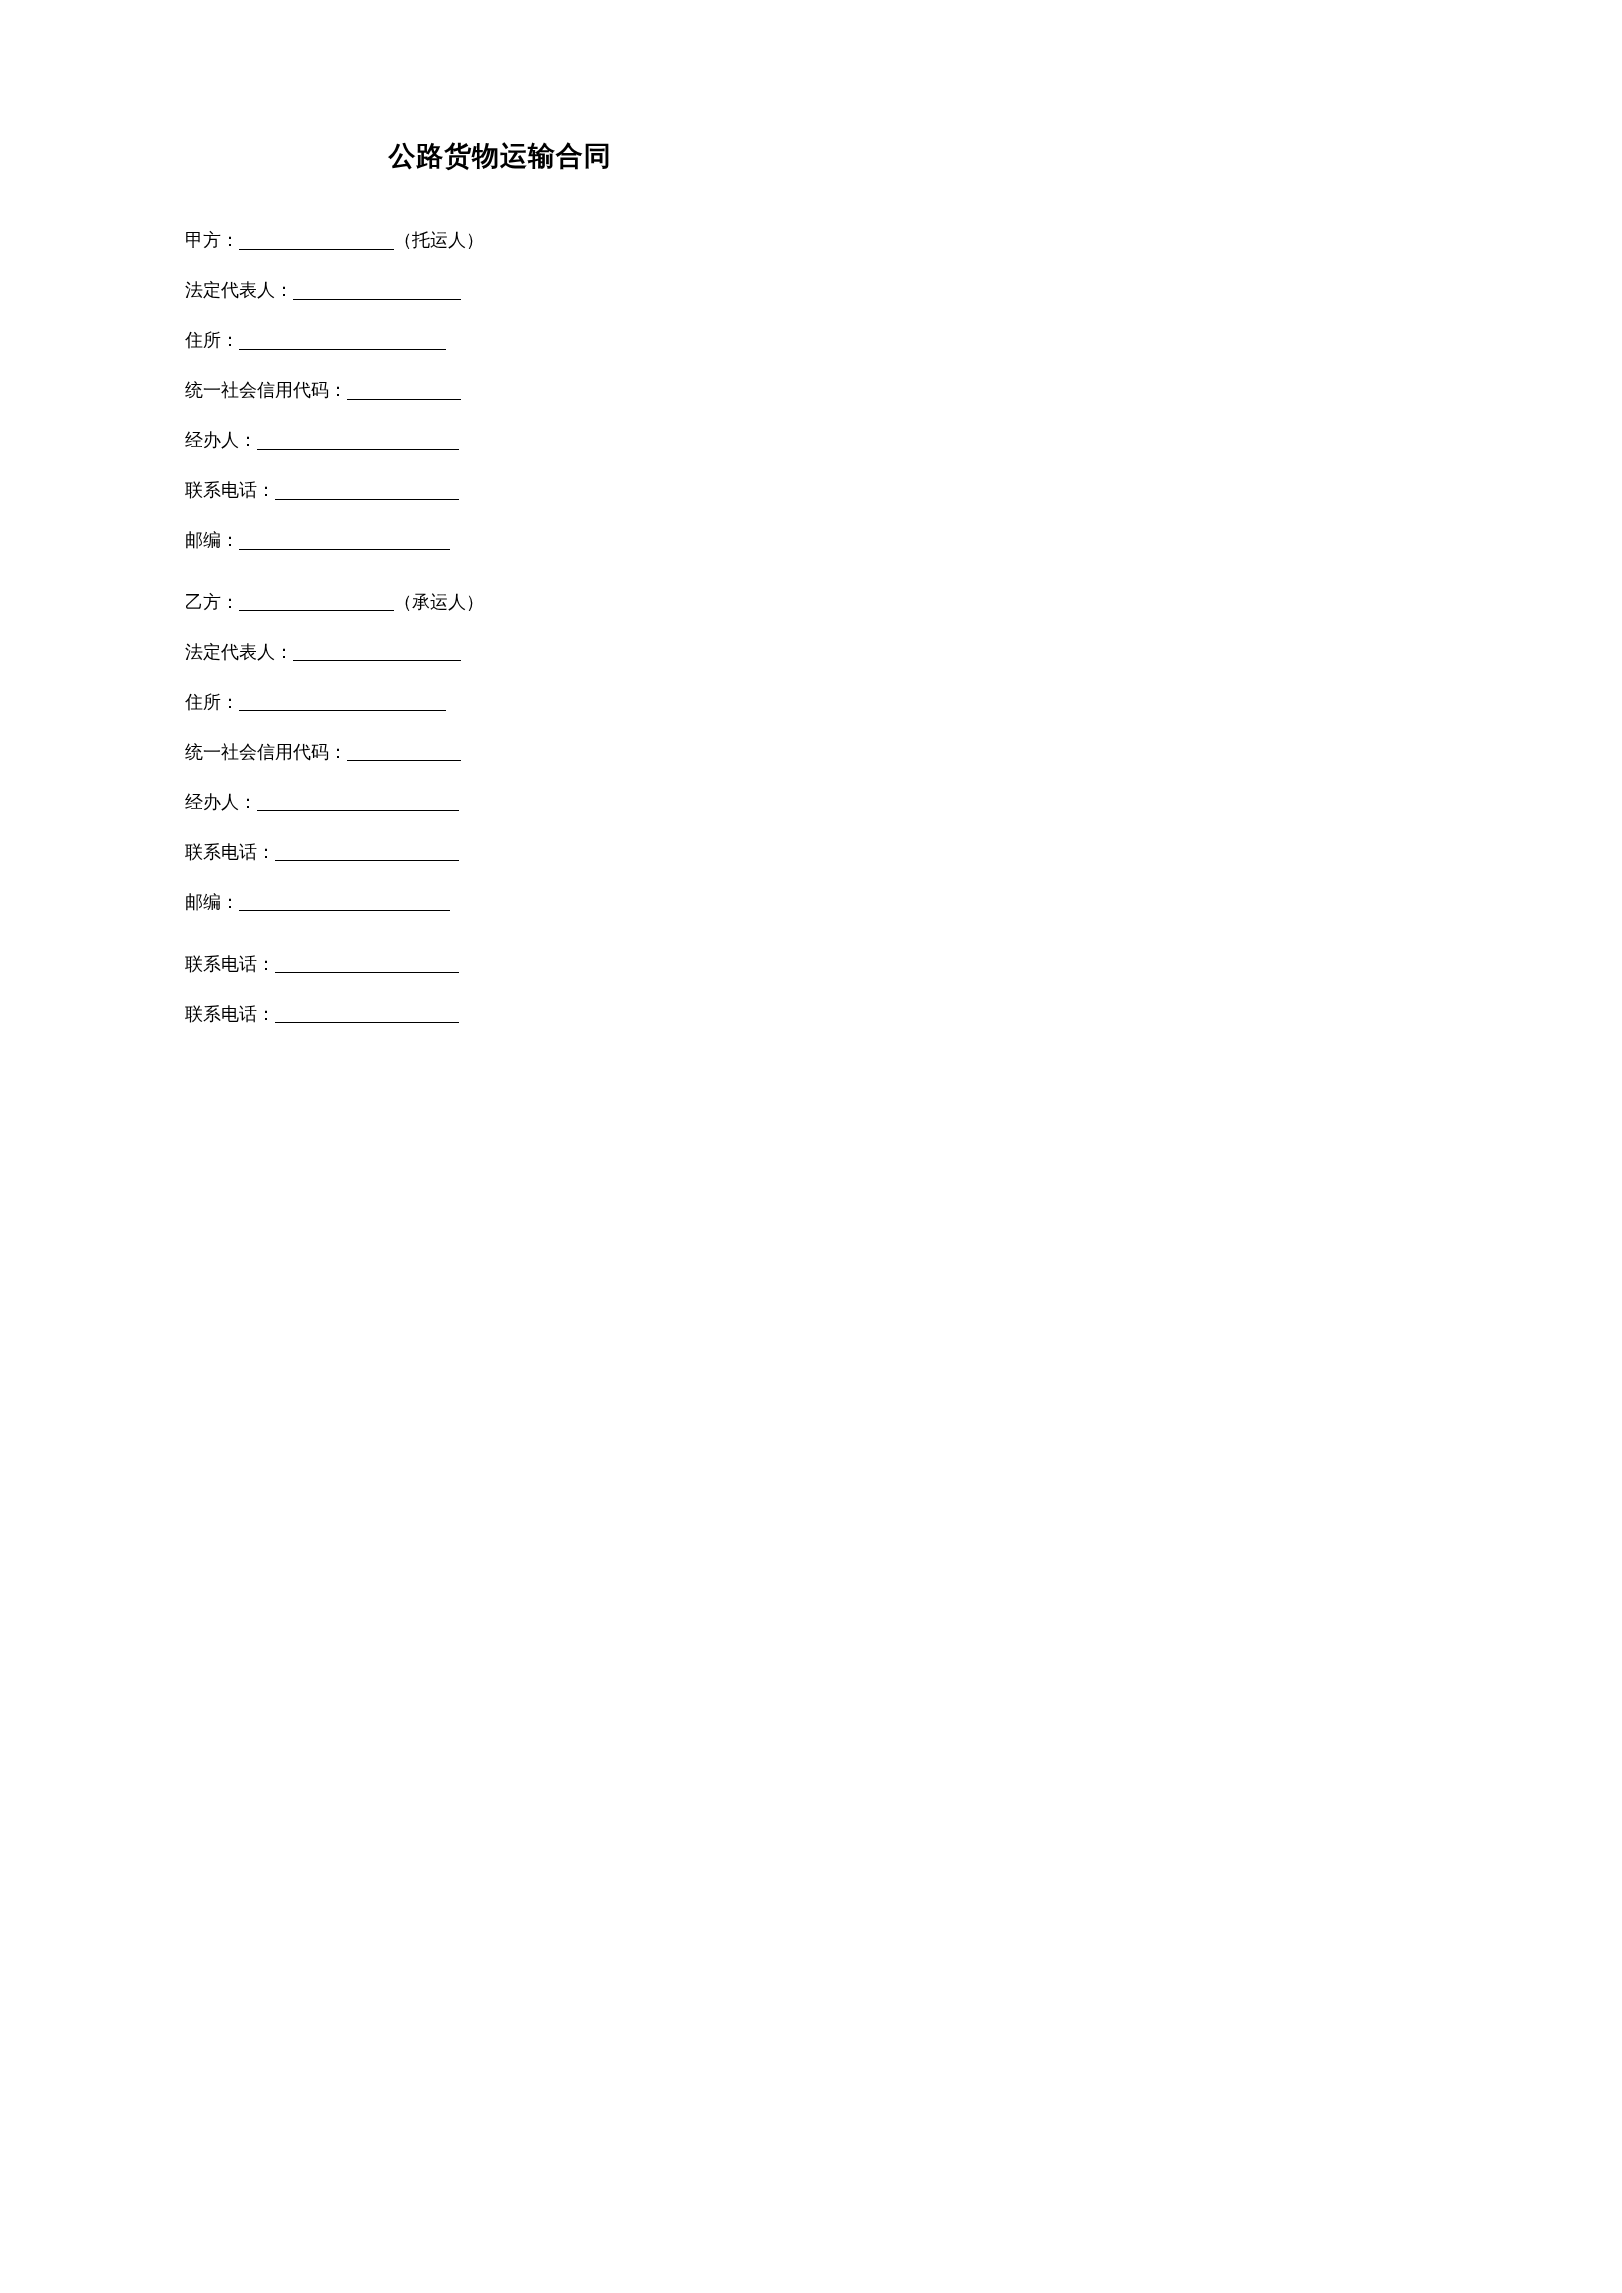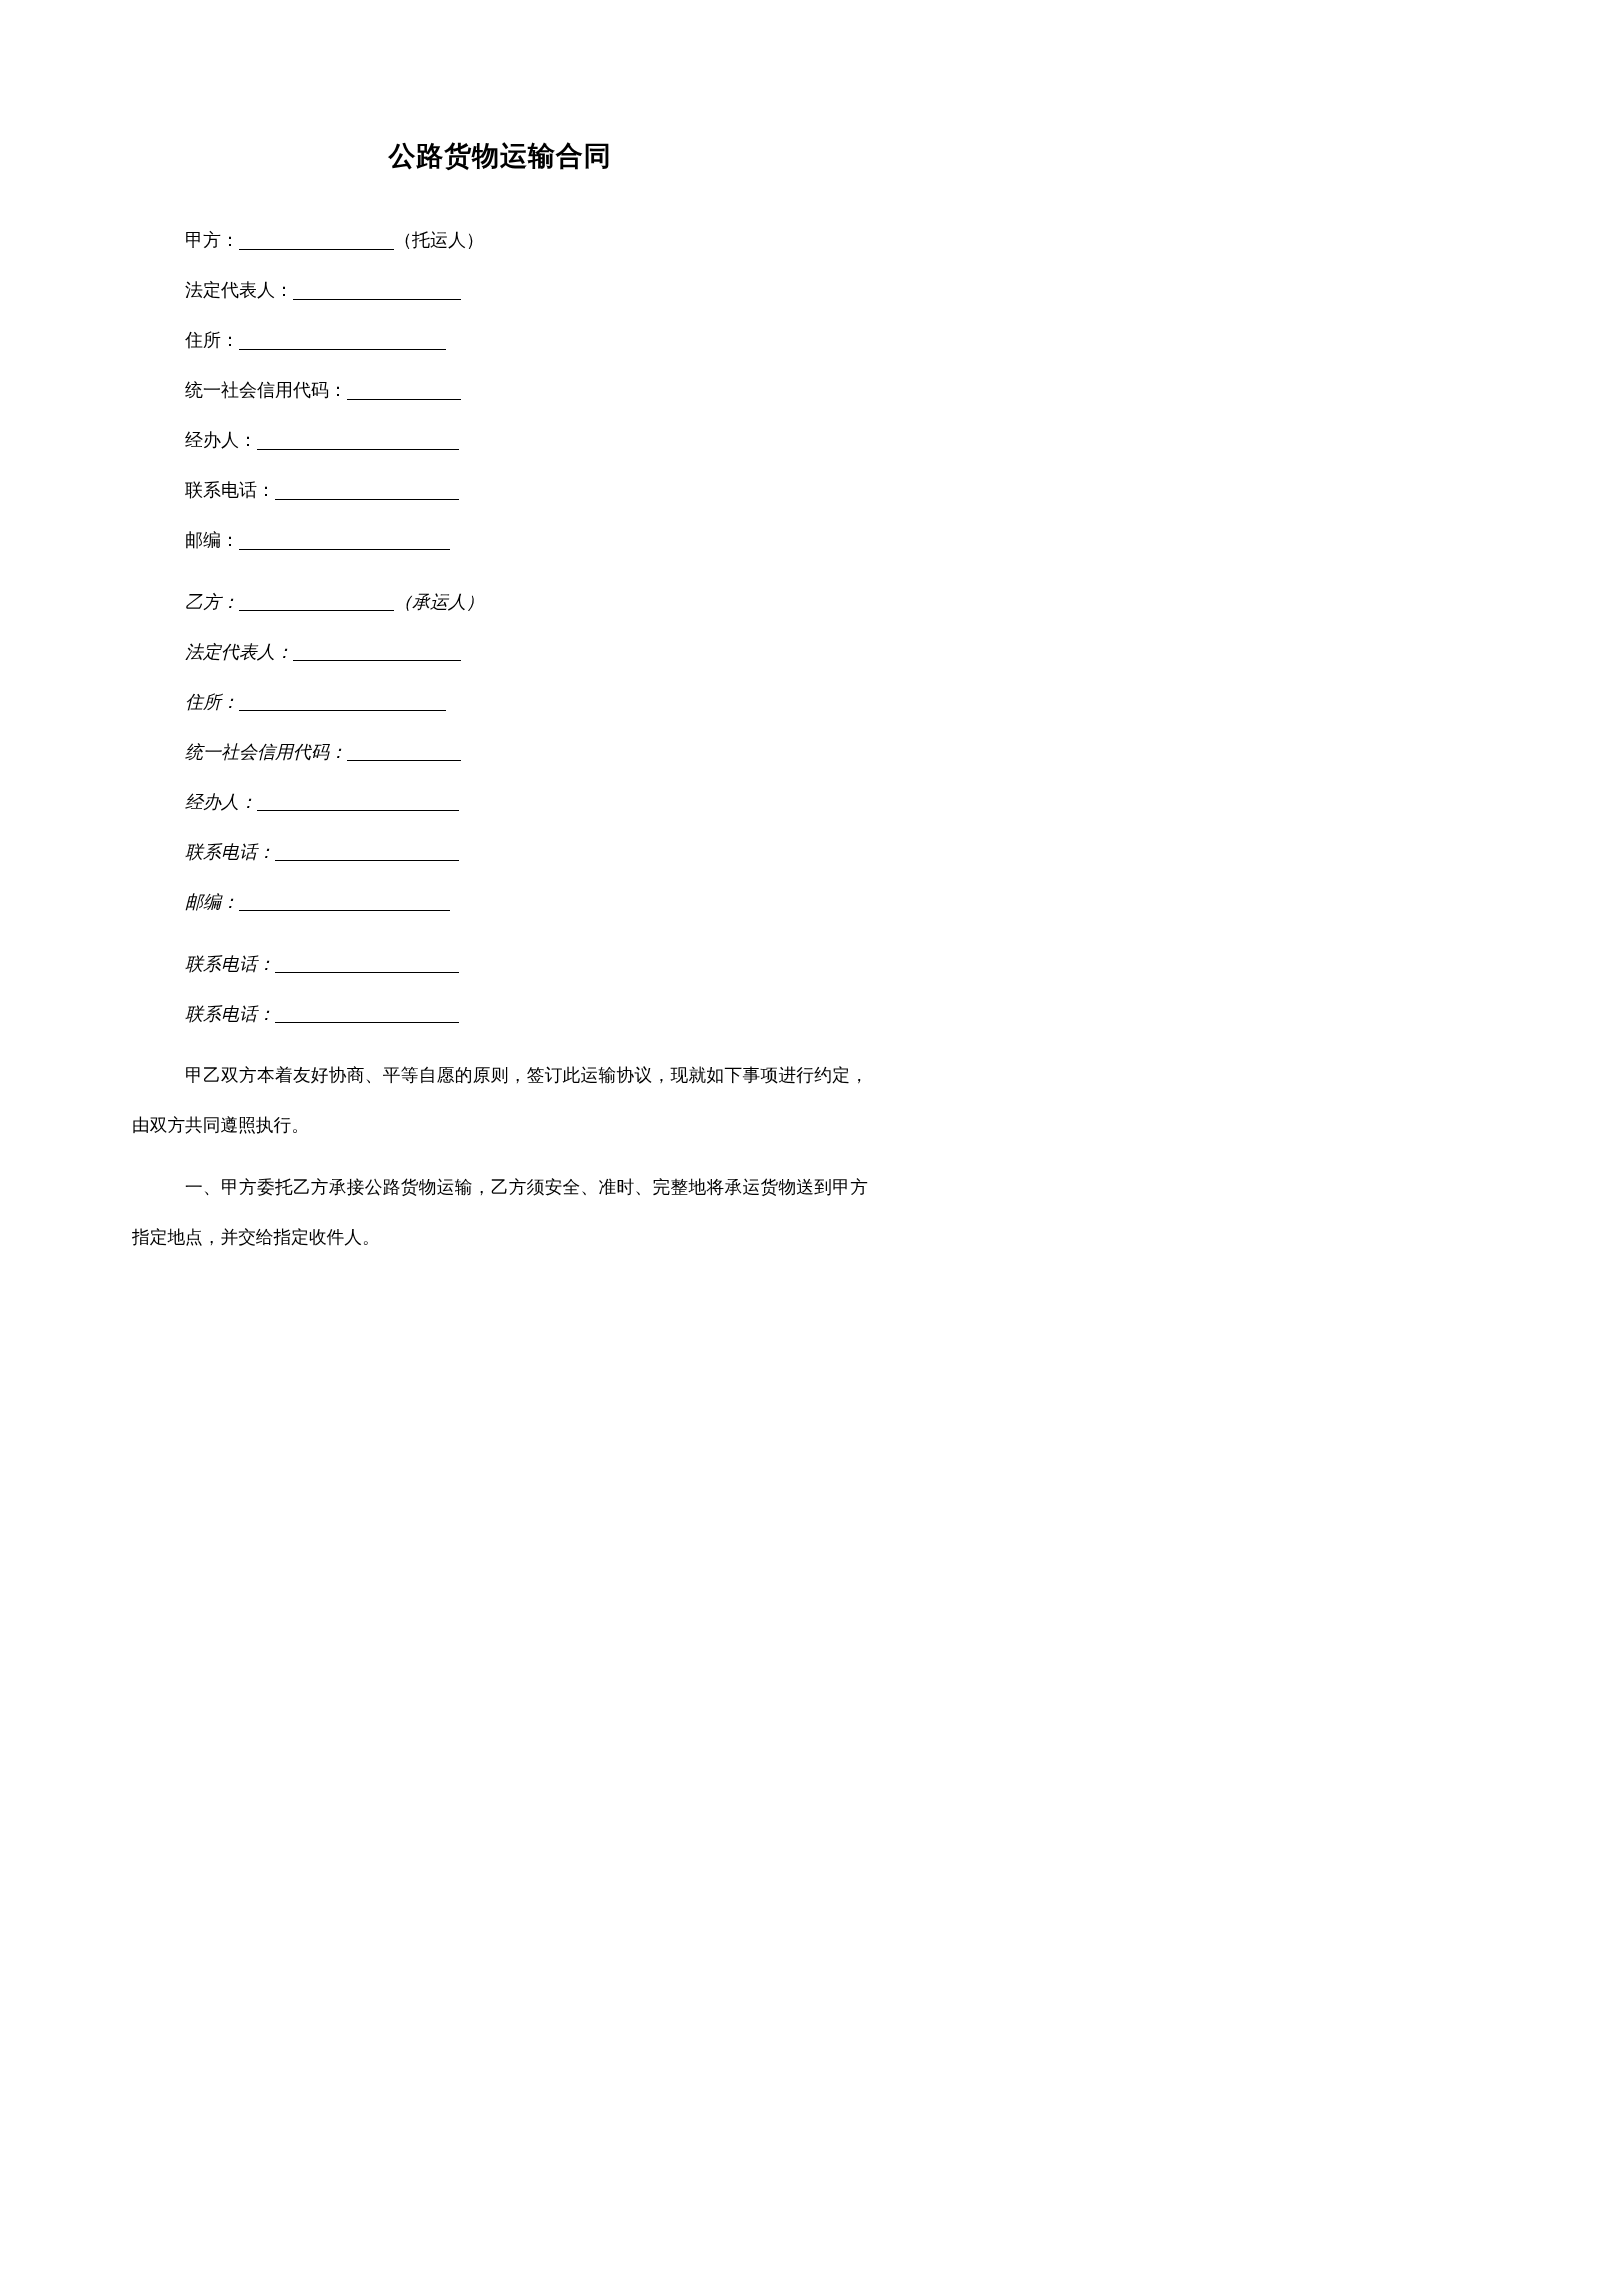--- a/index.html
+++ b/index.html
@@ -30,21 +30,20 @@
     letter-spacing: 0.9px;
   }
   .field-groups {
     margin-top: 38px;
   }
   .field-group {
     padding-left: 53px;
   }
   .field-group + .field-group {
     margin-top: 11.8px;
-    font-style: italic;
   }
   .field-row {
     font-size: 18px;
     line-height: 50px;
     white-space: nowrap;
   }
   .field-label, .field-suffix {
     display: inline;
   }
   .blank-line {
@@ -89,19 +88,15 @@
           <div class="field-row"><span class="field-label">经办人：</span><span class="blank-line" style="width: 202px;"></span></div>
           <div class="field-row"><span class="field-label">联系电话：</span><span class="blank-line" style="width: 184px;"></span></div>
           <div class="field-row"><span class="field-label">邮编：</span><span class="blank-line" style="width: 211px;"></span></div>
         </div>
         <div class="field-group">
           <div class="field-row"><span class="field-label">联系电话：</span><span class="blank-line" style="width: 184px;"></span></div>
           <div class="field-row"><span class="field-label">联系电话：</span><span class="blank-line" style="width: 184px;"></span></div>
         </div>
       </div>
 
-    <div class="body-paragraphs">
-        <p class="para">甲乙双方本着友好协商、平等自愿的原则，签订此运输协议，现就如下事项进行约定，由双方共同遵照执行。</p>
-        <p class="para">一、甲方委托乙方承接公路货物运输，乙方须安全、准时、完整地将承运货物送到甲方指定地点，并交给指定收件人。</p>
-      </div>
   </div>
 </div>
 
 
 </body></html>

